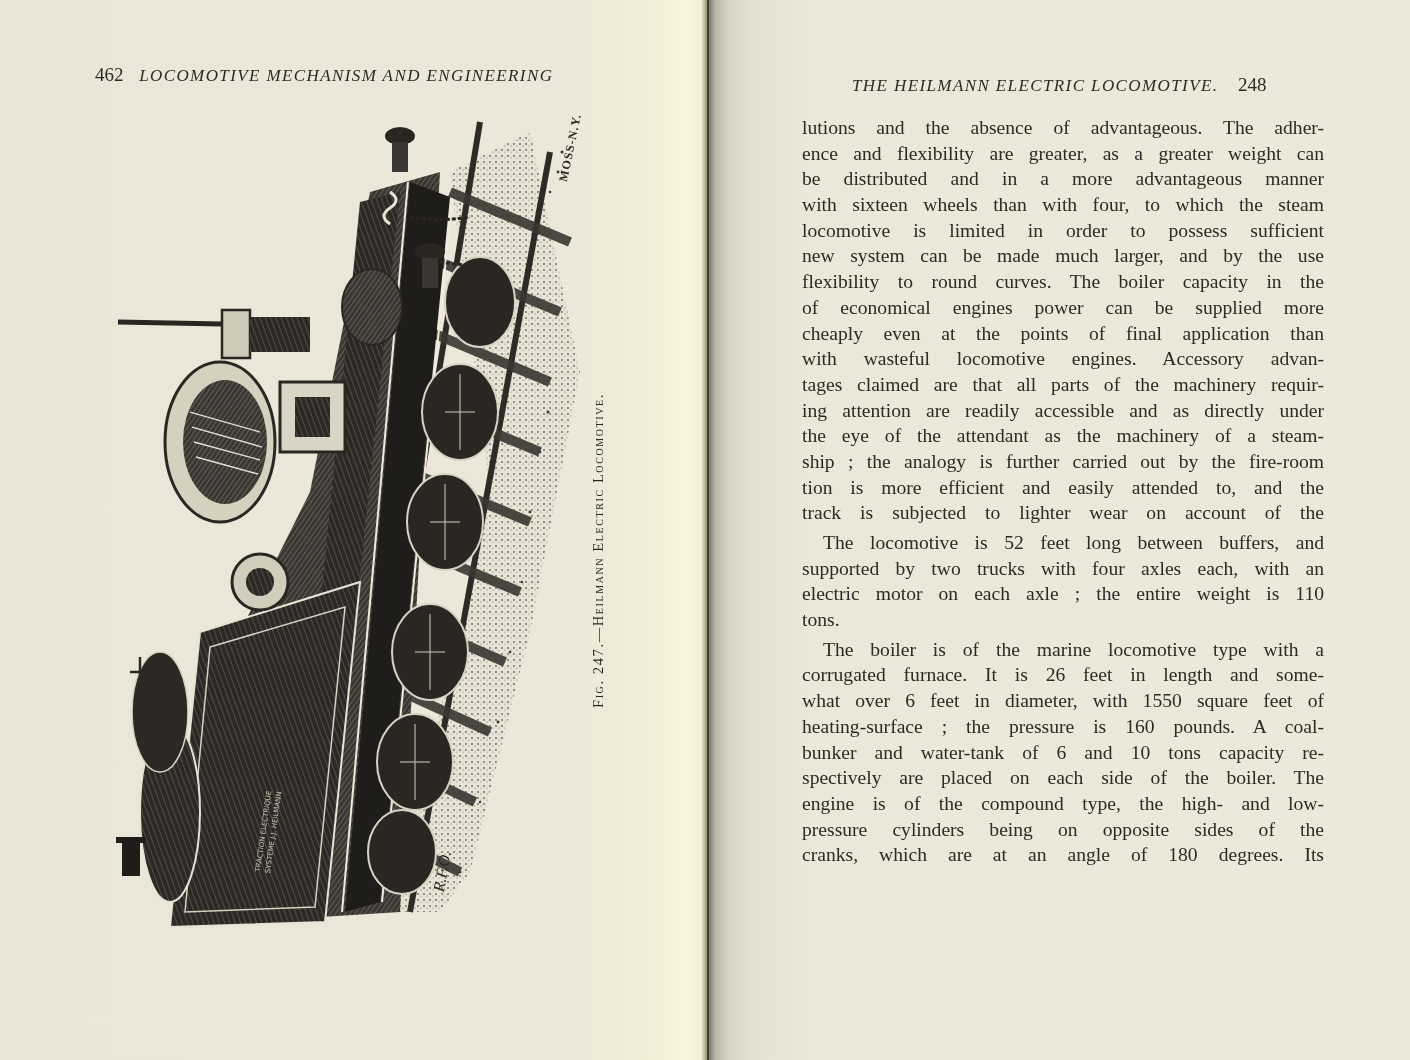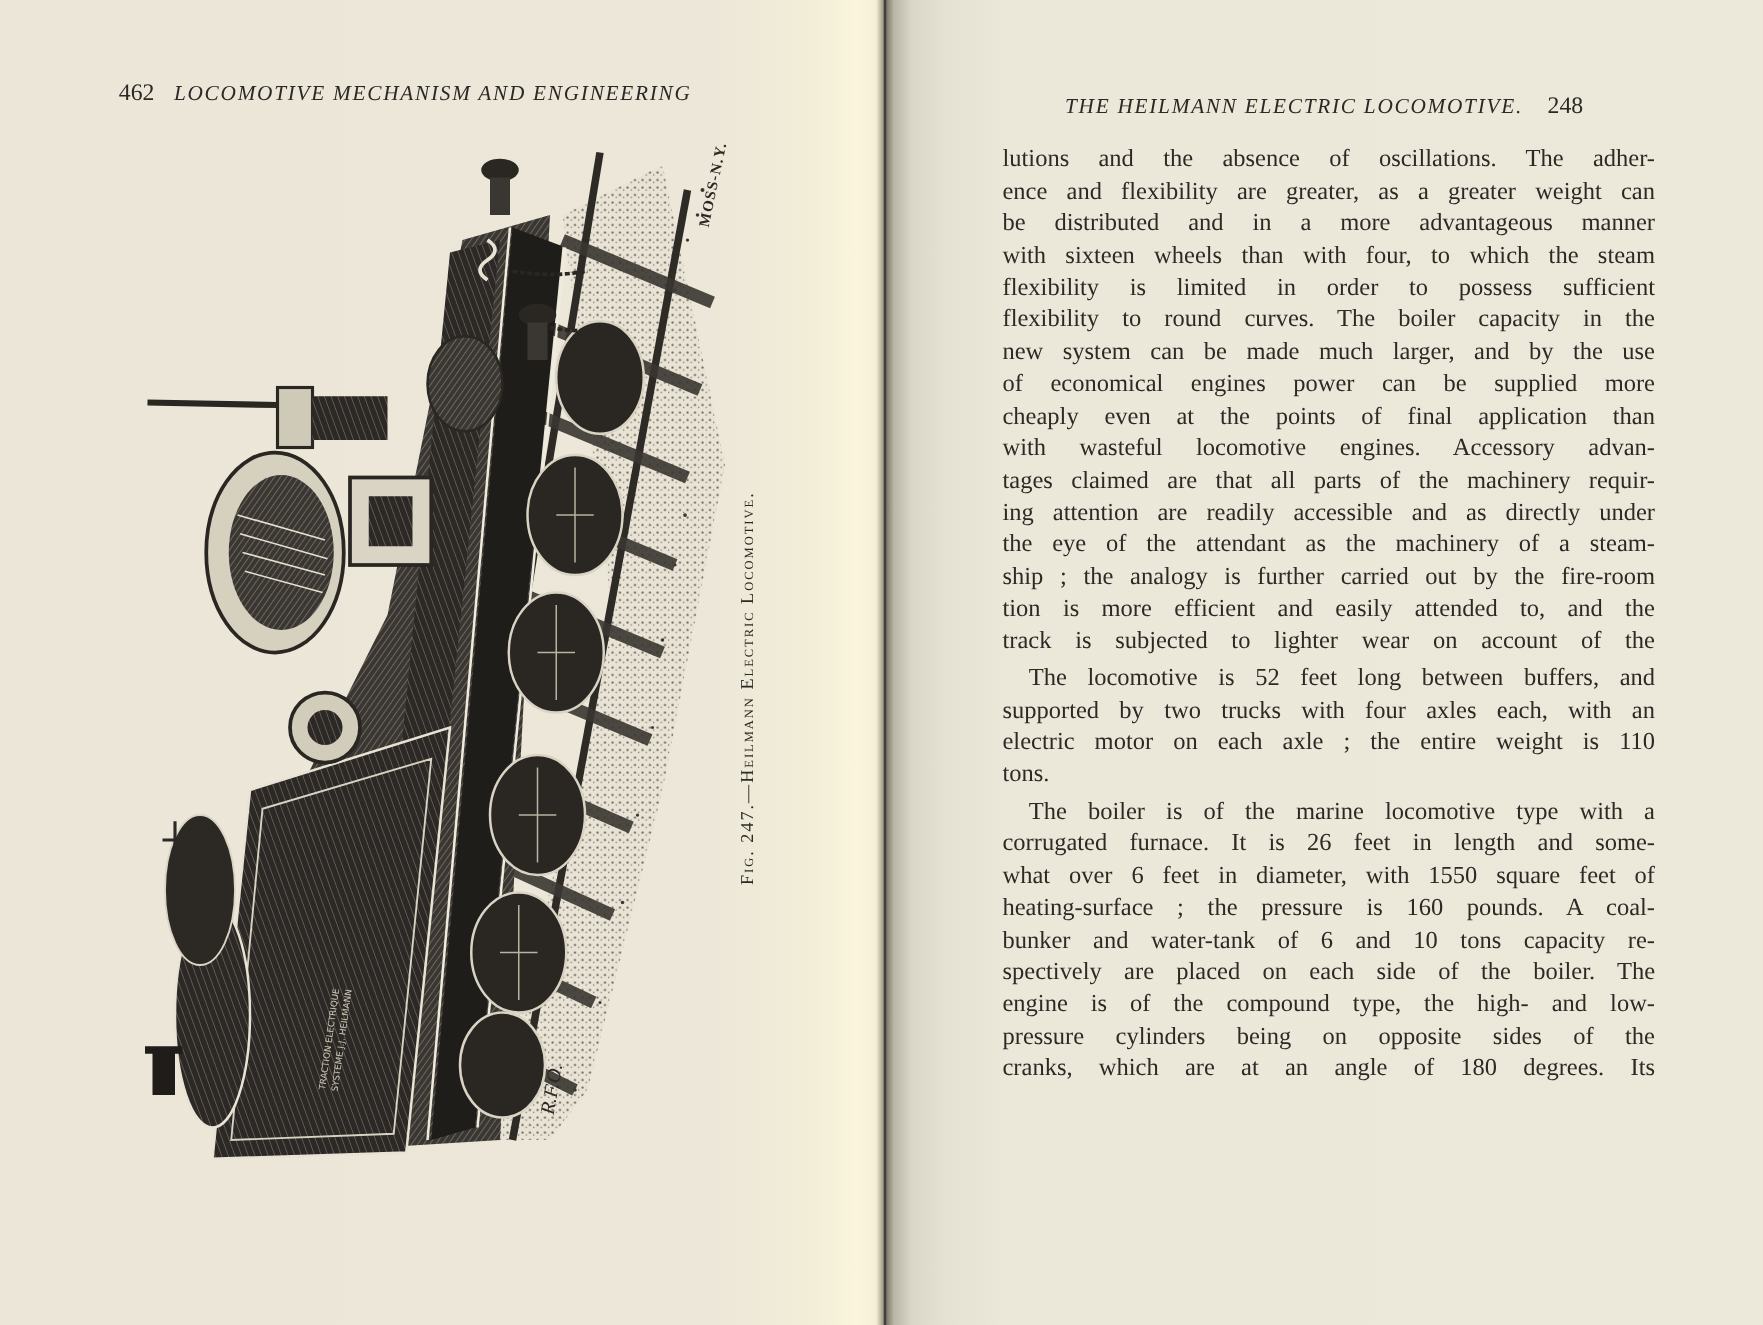--- a/index.html
+++ b/index.html
@@ -224,27 +224,27 @@
   <div class="gutter-line"></div>
 
   <div class="running-head rh-right">
     <span class="title">THE HEILMANN ELECTRIC LOCOMOTIVE.</span>
     <span class="folio">248</span>
   </div>
 
   <div class="body-text">
 
     <div>
-      <span class="line">lutions and the absence of oscillations.  The adher-</span>
+      <span class="line">lutions and the absence of advantageous.  The adher-</span>
       <span class="line">ence and flexibility are greater, as a greater weight can</span>
       <span class="line">be distributed and in a more advantageous manner</span>
       <span class="line">with sixteen wheels than with four, to which the steam</span>
-      <span class="line">flexibility is limited in order to possess sufficient</span>
+      <span class="line">locomotive is limited in order to possess sufficient</span>
+      <span class="line">new system can be made much larger, and by the use</span>
       <span class="line">flexibility to round curves.  The boiler capacity in the</span>
-      <span class="line">new system can be made much larger, and by the use</span>
       <span class="line">of economical engines power can be supplied more</span>
       <span class="line">cheaply even at the points of final application than</span>
       <span class="line">with wasteful locomotive engines.  Accessory advan-</span>
       <span class="line">tages claimed are that all parts of the machinery requir-</span>
       <span class="line">ing attention are readily accessible and as directly under</span>
       <span class="line">the eye of the attendant as the machinery of a steam-</span>
       <span class="line">ship ; the analogy is further carried out by the fire-room</span>
       <span class="line">tion is more efficient and easily attended to, and the</span>
       <span class="line">track is subjected to lighter wear on account of the</span>
     </div>

